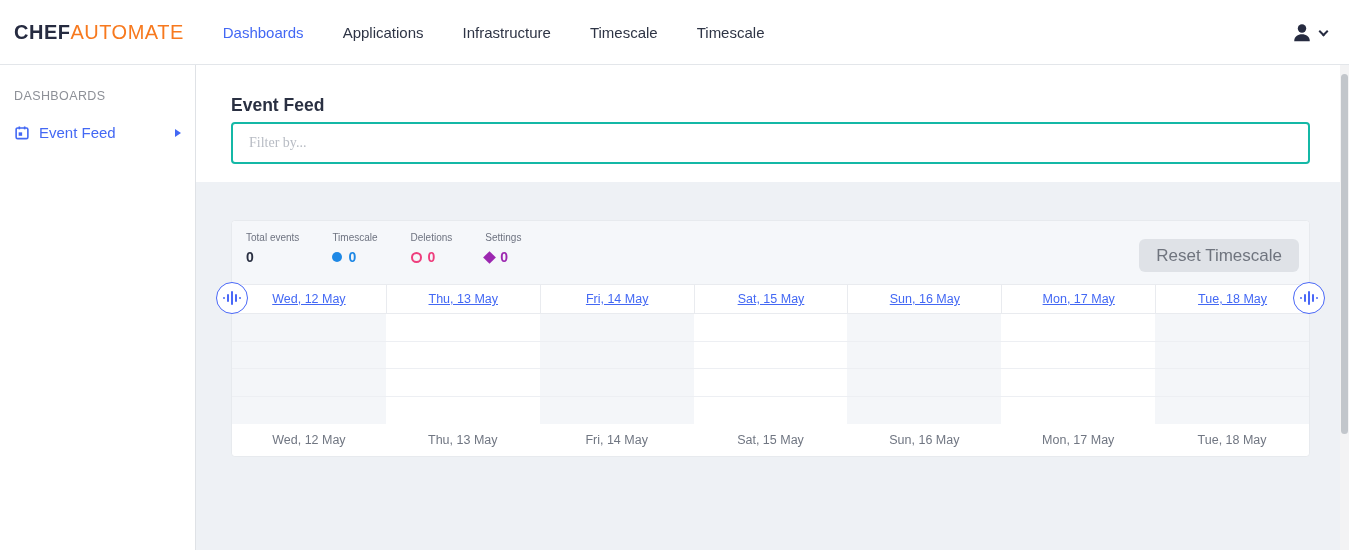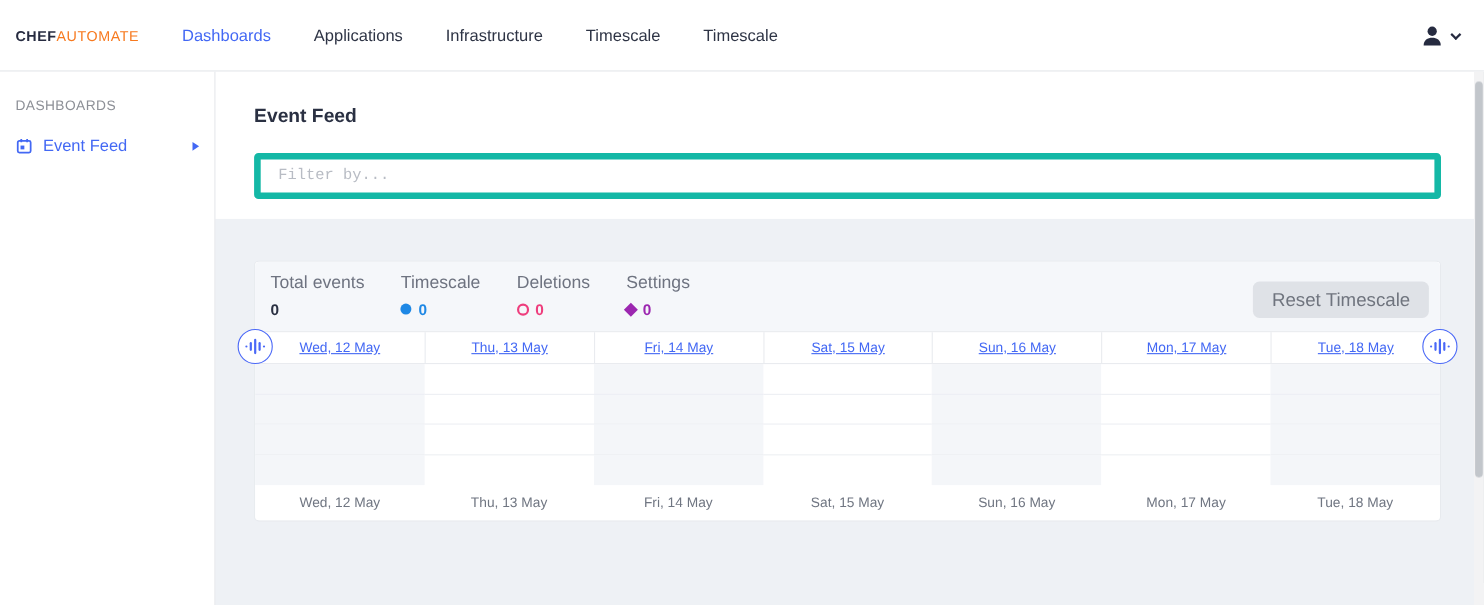--- a/index.html
+++ b/index.html
@@ -2,21 +2,21 @@
 <html><head>
 <meta charset="utf-8">
 <style>
   * { margin:0; padding:0; box-sizing:border-box; }
   html,body { width:1349px; height:550px; overflow:hidden; background:#fff;
               font-family:"Liberation Sans", sans-serif; }
 
   
   .topbar { height:65px; display:flex; align-items:center; background:#fff;
             border-bottom:1px solid #e3e6ea; padding-left:14px; position:relative; }
-  .logo { font-size:13px; letter-spacing:.5px; white-space:nowrap; cursor:pointer; }
+  .logo { font-size:20px; letter-spacing:.5px; white-space:nowrap; cursor:pointer; }
   .logo .bold  { font-weight:800; color:#262b40; }
   .logo .light { font-weight:400; color:#f7791e; }
   .mainnav { display:flex; margin-left:37px; gap:35px; }
   .mainnav a { text-decoration:none; font-size:15px; color:#2e3445; padding:6px 2px; cursor:pointer; }
   .mainnav a.active { color:#4368f4; }
   .usermenu { position:absolute; right:22px; top:0; height:65px; display:flex;
               align-items:center; gap:7px; cursor:pointer; }
   .person-svg { width:22px; height:22px; display:block; }
   .chev { width:7px; height:7px; border-right:2px solid #262b40; border-bottom:2px solid #262b40;
           transform:rotate(45deg); margin-top:-3px; }
@@ -29,33 +29,33 @@
   .side-item { margin-top:17px; display:flex; align-items:center; gap:9px;
                padding:4px 14px; color:#4368f4; font-size:15px; cursor:pointer; }
   .cal-svg { width:16px; height:16px; display:block; }
   .side-arrow { margin-left:auto; width:0; height:0; border-left:6px solid #4368f4;
                 border-top:4.5px solid transparent; border-bottom:4.5px solid transparent; cursor:pointer; }
 
   .content { flex:1; display:flex; flex-direction:column; min-width:0; }
   .content-top { background:#fff; padding:30px 39px 18px 35px; }
   .page-title { font-size:17.5px; font-weight:700; color:#2a3042; }
   .page-sub { font-size:13.5px; color:#6e7380; margin-top:13px; }
-  .filter-input { margin-top:23px; width:100%; height:42px; border:6px solid #14b8a6;
+  .filter-input { margin-top:6px; width:100%; height:42px; border:2px solid #14b8a6;
                   border-radius:4px; padding:0 16px; font-size:14px; color:#2a3042;
-                  font-family:Liberation Mono, monospace; outline:none; }
+                  font-family:Liberation Serif, serif; outline:none; }
   .filter-input::placeholder { color:#b8bcc4; }
 
   .gray-section { flex:1; background:#eef1f5; padding:38px 39px 0 35px; }
 
   
   .card { position:relative; background:#fff; border:1px solid #e7eaee; border-radius:4px; }
   .stats-strip { height:63px; background:#f5f7fa; border-radius:4px 4px 0 0;
                  display:flex; padding:11px 0 0 14px; position:relative; }
   .stat { margin-right:33px; }
-  .stat-label { font-size:16px; color:#6e7380; }
+  .stat-label { font-size:10px; color:#6e7380; }
   .stat-value-row { margin-top:6px; display:flex; align-items:center; gap:6px; font-size:14px; font-weight:700; }
   .stat-value-row.total { color:#2a3042; }
   .mk { width:10px; height:10px; display:inline-block; }
   .mk-creations { background:#1e88e5; border-radius:50%; }
   .mk-deletions { border:2px solid #ee3e7d; border-radius:50%; width:11px; height:11px; }
   .mk-updates { background:#9c27b0; transform:rotate(45deg); width:9px; height:9px; }
   .val-creations { color:#1e88e5; }
   .val-deletions { color:#ee3e7d; }
   .val-updates { color:#9c27b0; }
   .reset-btn { position:absolute; right:10px; top:18px; height:33px; padding:0 17px;

